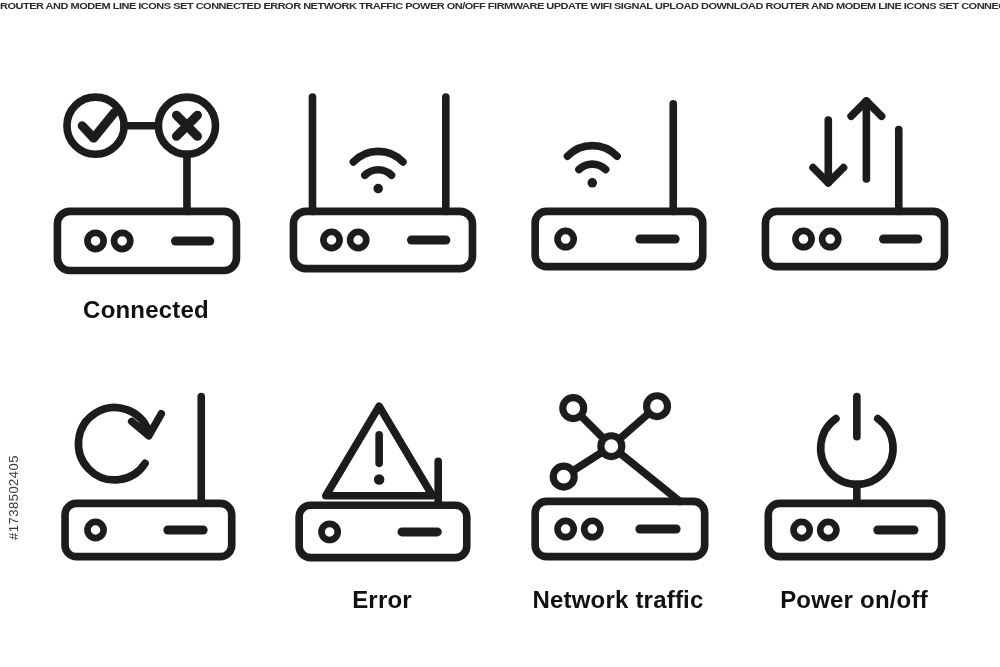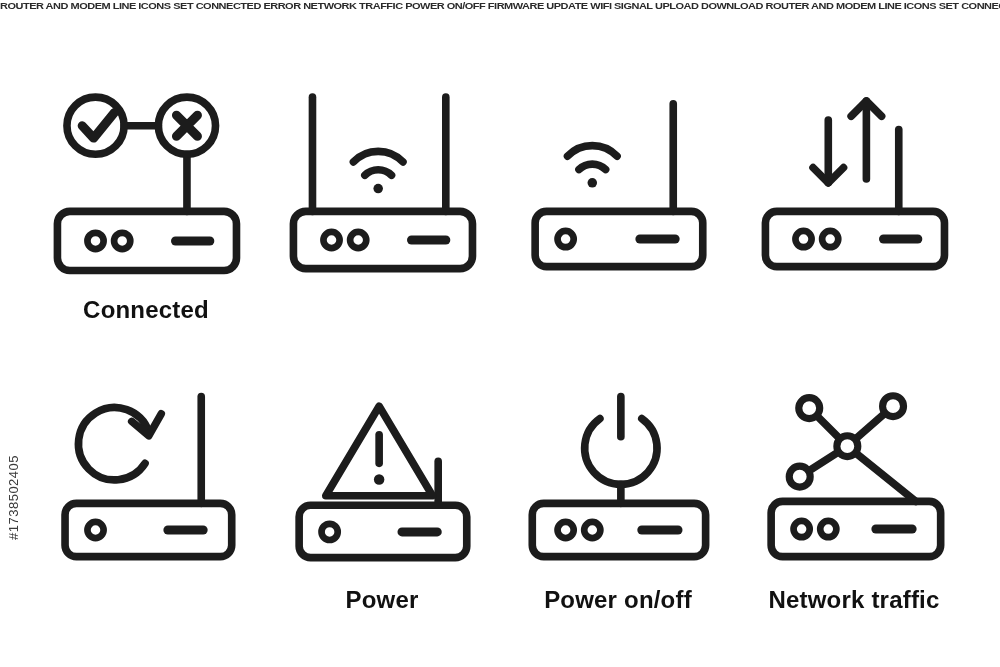--- a/index.html
+++ b/index.html
@@ -143,38 +143,21 @@
           <path class="ic" d="M 102 38 L 158 132 L 46 132 Z"></path>
           <line class="ic" x1="102" y1="68" x2="102" y2="98"></line>
           <circle class="dot" cx="102" cy="115" r="5.5"></circle>
         </g>
         <g>
           <rect class="ic" x="18" y="142" width="176" height="55" rx="12"></rect>
           <circle class="ic led" cx="50" cy="170" r="8.5"></circle>
           <line class="ic ic-thick" x1="126" y1="170" x2="163" y2="170"></line>
         </g>
       </svg>
-      <div class="icon-label">Power</div>
-    </div>
-
-    <div class="icon-cell">
-      <svg viewBox="0 0 210 210">
-        <g>
-          <path class="ic" d="M 130 51 A 38 38 0 1 1 86 51"></path>
-          <line class="ic" x1="108" y1="28" x2="108" y2="70"></line>
-        </g>
-        <line class="ic" x1="108" y1="120" x2="108" y2="140"></line>
-        <g>
-          <rect class="ic" x="15" y="140" width="182" height="56" rx="12"></rect>
-          <circle class="ic led" cx="50" cy="168" r="8.5"></circle>
-          <circle class="ic led" cx="78" cy="168" r="8.5"></circle>
-          <line class="ic ic-thick" x1="130" y1="168" x2="168" y2="168"></line>
-        </g>
-      </svg>
-      <div class="icon-label">Power on/off</div>
+      <div class="icon-label">Error</div>
     </div>
 
     <div class="icon-cell">
       <svg viewBox="0 0 210 210">
         <g>
           <line class="ic" x1="48" y1="112" x2="98" y2="80"></line>
           <line class="ic" x1="58" y1="40" x2="98" y2="80"></line>
           <line class="ic" x1="98" y1="80" x2="146" y2="38"></line>
           <line class="ic" x1="98" y1="80" x2="170" y2="138"></line>
           <circle class="ic node" cx="58" cy="40" r="11"></circle>
@@ -185,14 +168,31 @@
         <g>
           <rect class="ic" x="18" y="138" width="178" height="58" rx="12"></rect>
           <circle class="ic led" cx="50" cy="167" r="8.5"></circle>
           <circle class="ic led" cx="78" cy="167" r="8.5"></circle>
           <line class="ic ic-thick" x1="128" y1="167" x2="166" y2="167"></line>
         </g>
       </svg>
       <div class="icon-label">Network traffic</div>
     </div>
 
+    <div class="icon-cell">
+      <svg viewBox="0 0 210 210">
+        <g>
+          <path class="ic" d="M 130 51 A 38 38 0 1 1 86 51"></path>
+          <line class="ic" x1="108" y1="28" x2="108" y2="70"></line>
+        </g>
+        <line class="ic" x1="108" y1="120" x2="108" y2="140"></line>
+        <g>
+          <rect class="ic" x="15" y="140" width="182" height="56" rx="12"></rect>
+          <circle class="ic led" cx="50" cy="168" r="8.5"></circle>
+          <circle class="ic led" cx="78" cy="168" r="8.5"></circle>
+          <line class="ic ic-thick" x1="130" y1="168" x2="168" y2="168"></line>
+        </g>
+      </svg>
+      <div class="icon-label">Power on/off</div>
+    </div>
+
   </div>
 </div>
 
 </body></html>

